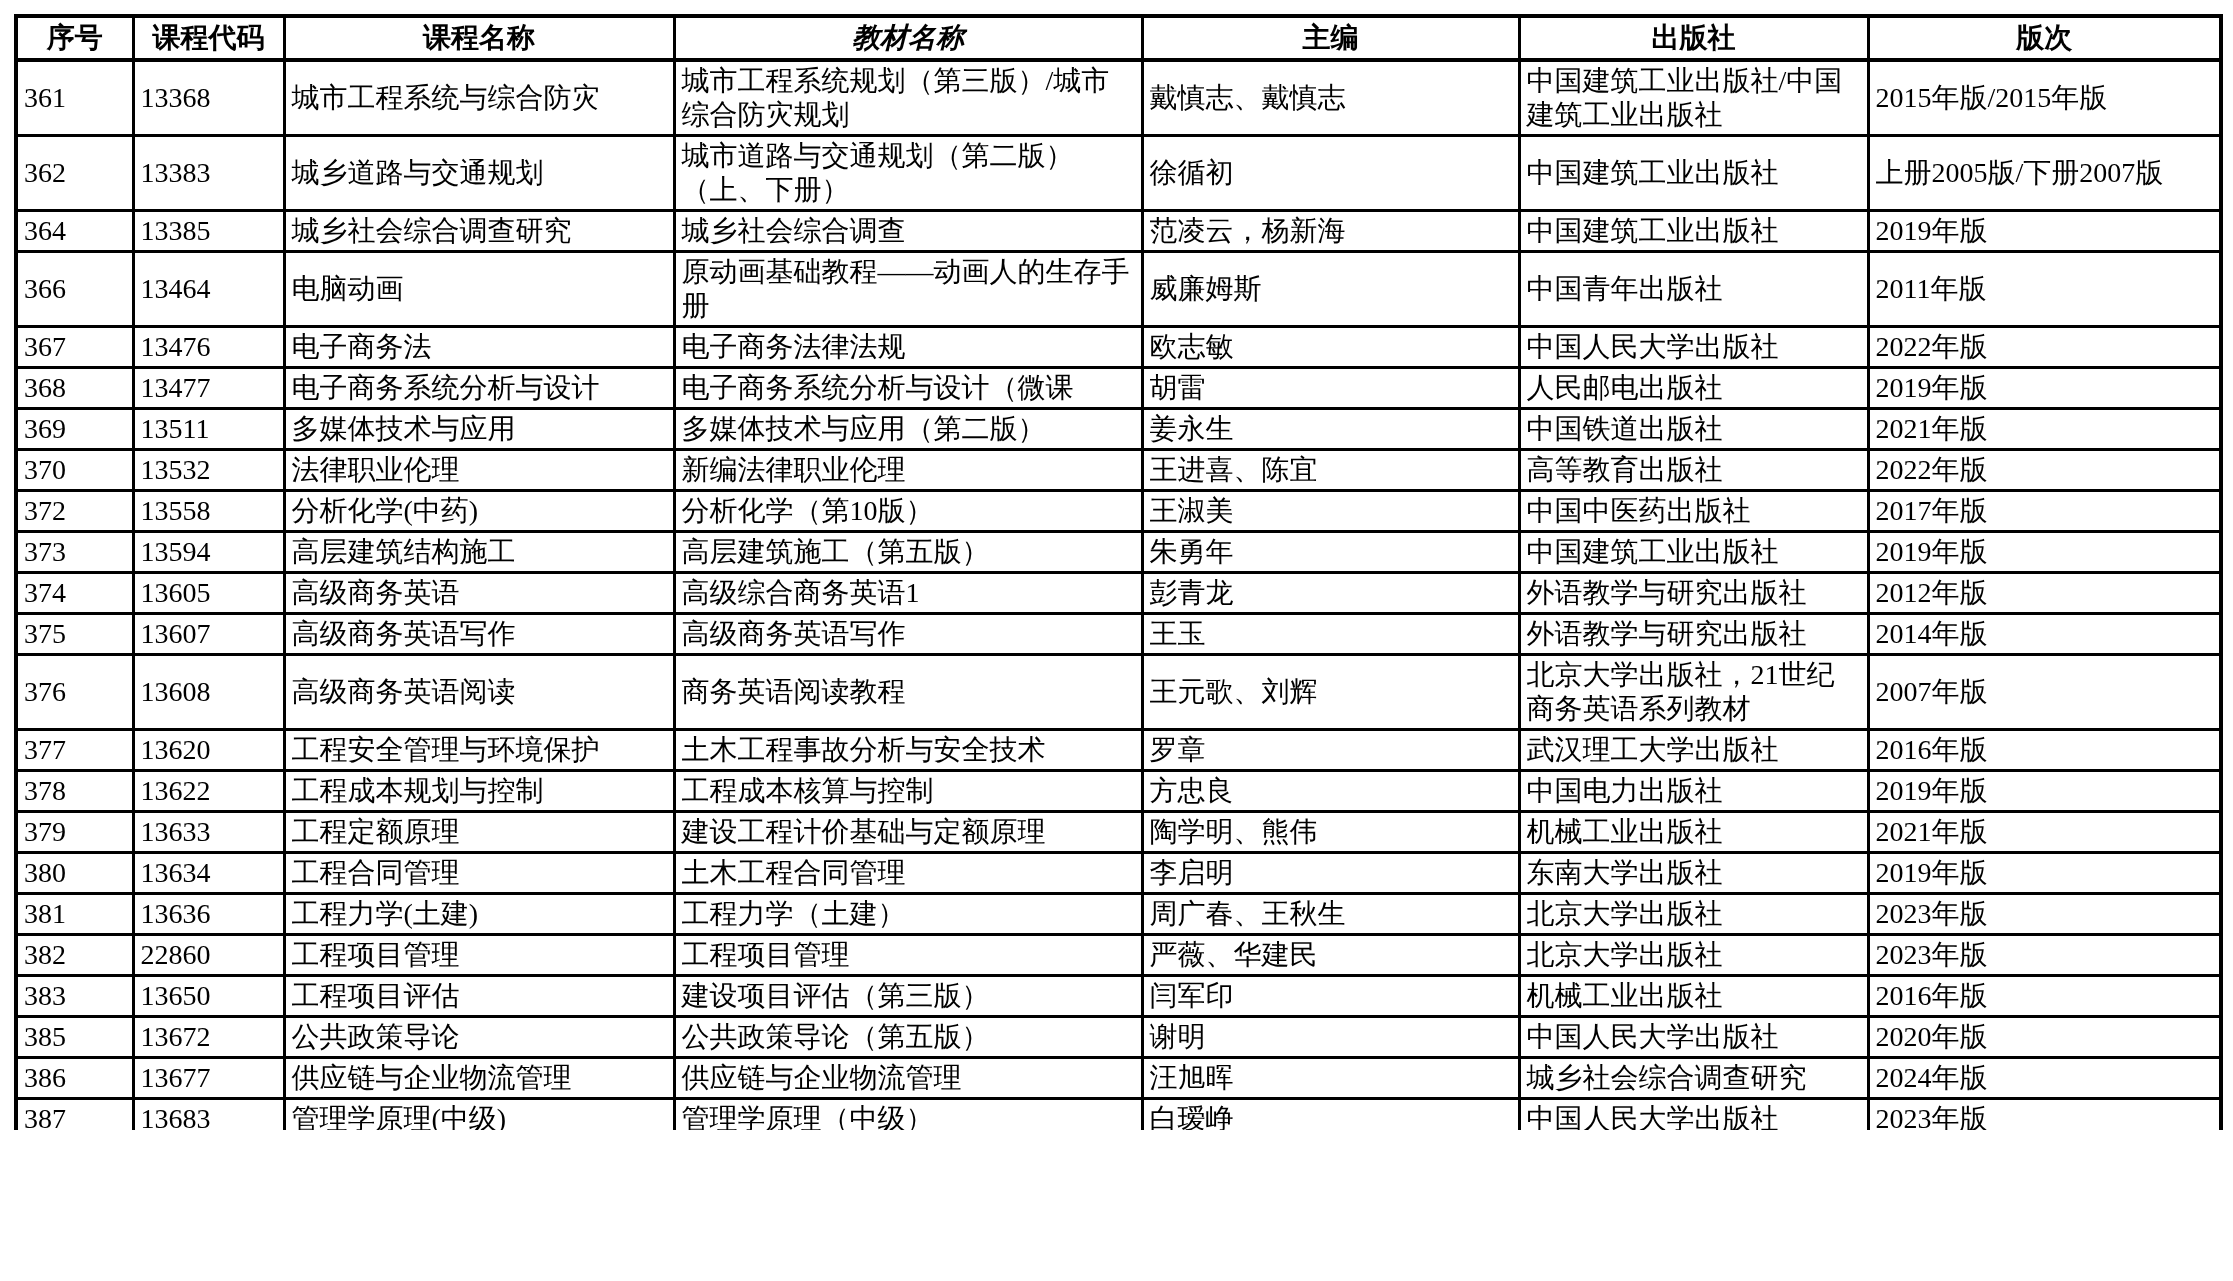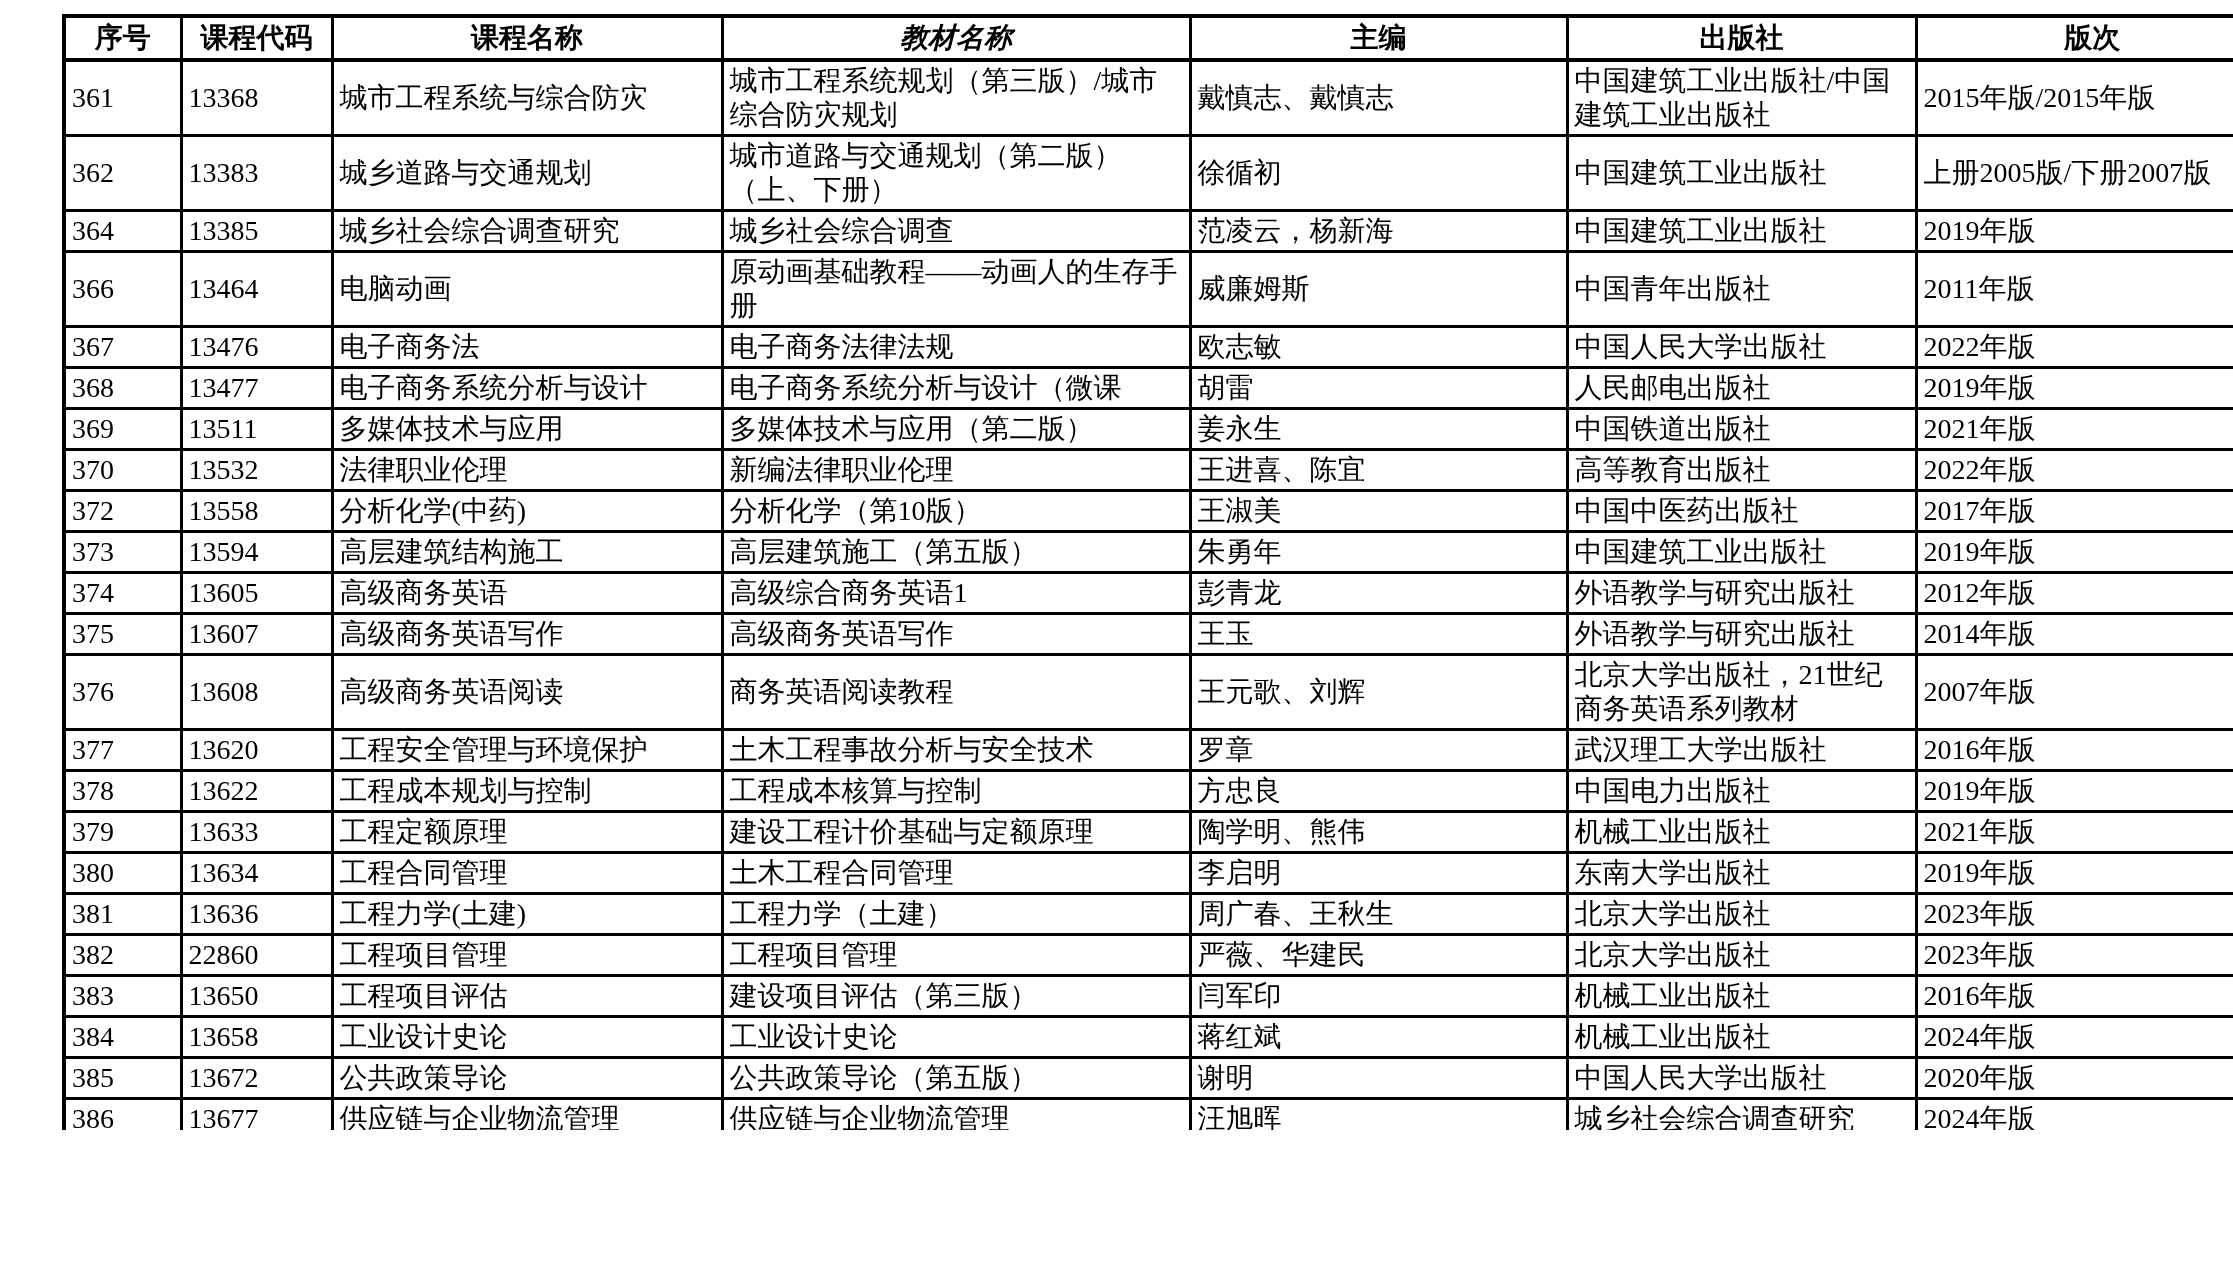--- a/index.html
+++ b/index.html
@@ -11,21 +11,20 @@
     height: 1281px;
     overflow: hidden;
     font-family: "Liberation Serif", "DejaVu Serif", serif;
     color: #000000;
   }
   .page {
     width: 2233px;
     height: 1130px;
     overflow: hidden;
     background: #ffffff;
-    padding-left: 48px;
   }
   table.book-table {
     border-collapse: collapse;
     table-layout: fixed;
     width: 2205px;
     margin: 14px 0 0 14px;
     background: #ffffff;
   }
   table.book-table th,
   table.book-table td {
@@ -258,29 +257,20 @@
         <tr>
           <td class="col-serial">383</td>
           <td class="col-code">13650</td>
           <td class="col-course">工程项目评估</td>
           <td class="col-textbook">建设项目评估（第三版）</td>
           <td class="col-editor">闫军印</td>
           <td class="col-publisher">机械工业出版社</td>
           <td class="col-edition">2016年版</td>
         </tr>
         <tr>
-          <td class="col-serial">384</td>
-          <td class="col-code">13658</td>
-          <td class="col-course">工业设计史论</td>
-          <td class="col-textbook">工业设计史论</td>
-          <td class="col-editor">蒋红斌</td>
-          <td class="col-publisher">机械工业出版社</td>
-          <td class="col-edition">2024年版</td>
-        </tr>
-        <tr>
           <td class="col-serial">385</td>
           <td class="col-code">13672</td>
           <td class="col-course">公共政策导论</td>
           <td class="col-textbook">公共政策导论（第五版）</td>
           <td class="col-editor">谢明</td>
           <td class="col-publisher">中国人民大学出版社</td>
           <td class="col-edition">2020年版</td>
         </tr>
         <tr>
           <td class="col-serial">386</td>

